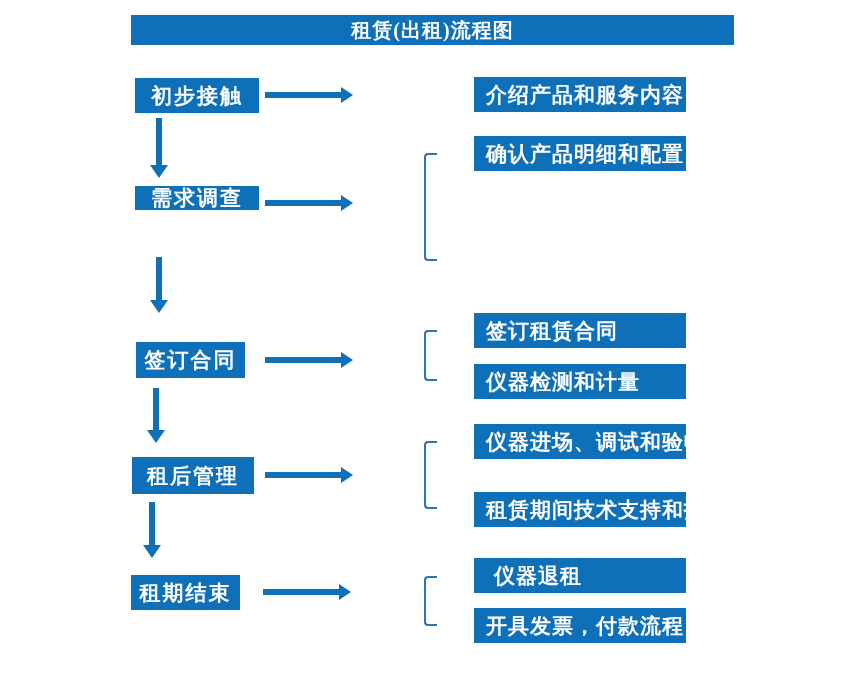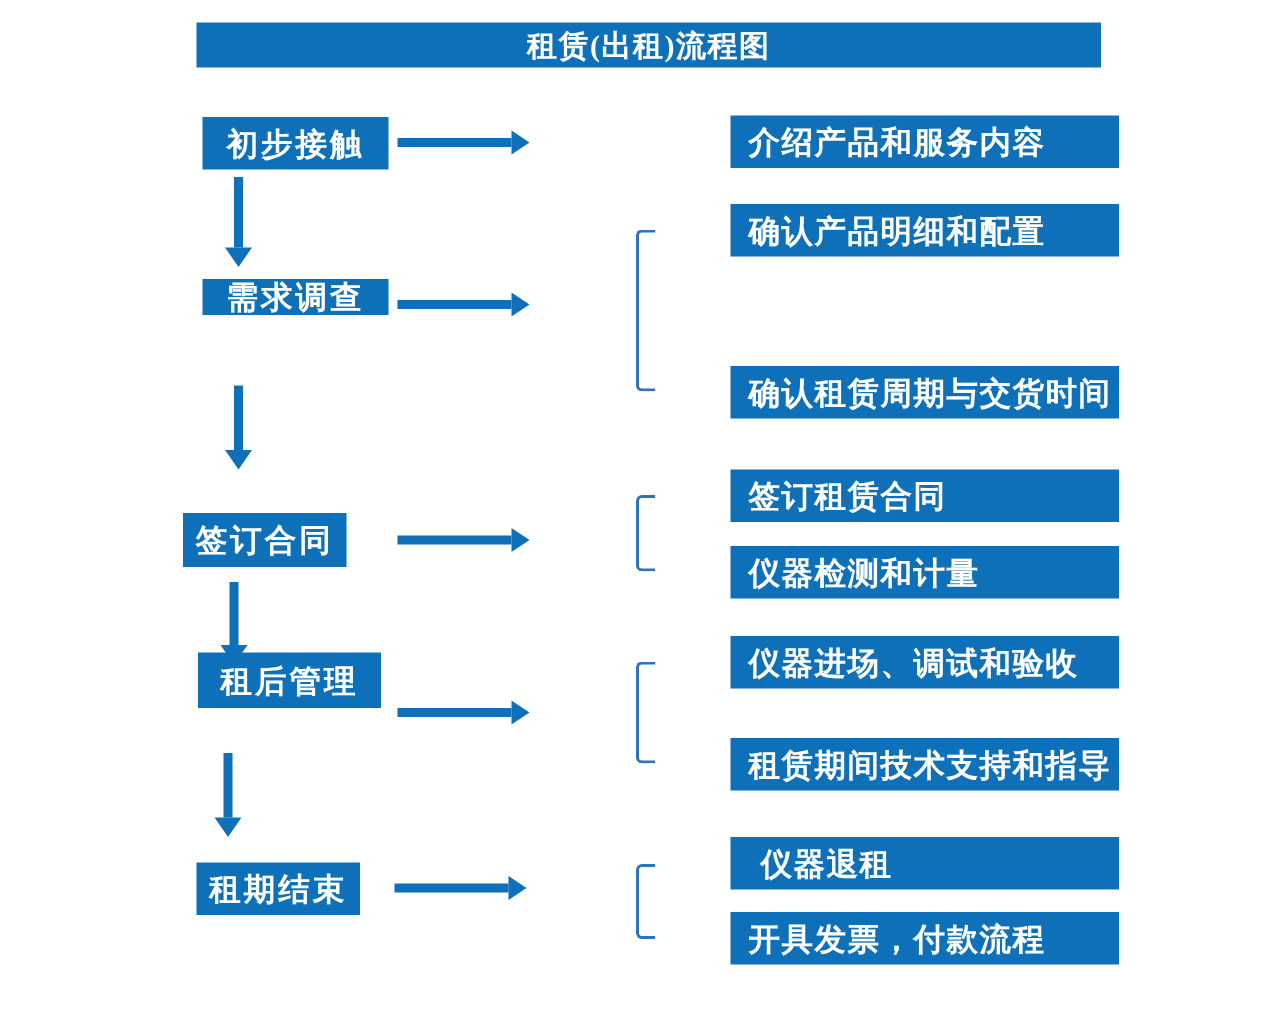--- a/index.html
+++ b/index.html
@@ -30,26 +30,26 @@
   .titlebar { justify-content: center; font-size: 20px; letter-spacing: 1px; }
   .lbox  { justify-content: center; letter-spacing: 2px; }
   .rbox  { justify-content: flex-start; padding-left: 12px; letter-spacing: 1px; }
 
   
   #title { left: 99px; top: 15px; width: 603px; height: 30px; }
 
   
   #lb1 { left: 103px; top: 78px;  width: 124px; height: 35px; }
   #lb2 { left: 103px; top: 186px; width: 124px; height: 24px; }
-  #lb3 { left: 90px; top: 342px; width: 109px; height: 36px; }
-  #lb4 { left: 100px; top: 435px; width: 122px; height: 37px; }
+  #lb3 { left: 104px; top: 342px; width: 109px; height: 36px; }
+  #lb4 { left: 100px; top: 457px; width: 122px; height: 37px; }
   #lb5 { left: 99px;  top: 575px; width: 109px; height: 35px; }
 
   
-  .rbox { left: 455px; width: 259px; height: 35px; }
+  .rbox { left: 442px; width: 212px; height: 35px; }
   #rb1  { top: 77px;  }
   #rb2  { top: 136px; }
   #rb3  { top: 186px; }
   #rb4  { top: 244px; }
   #rb5  { top: 313px; }
   #rb6  { top: 364px; }
   #rb7  { top: 424px; }
   #rb8  { top: 492px; }
   #rb9  { top: 558px; padding-left: 20px; }
   #rb10 { top: 608px; }
@@ -157,21 +157,20 @@
       <div class="hhead"></div>
     </div>
 
   <div id="bk2" class="bracket"></div>
   <div id="bk3" class="bracket"></div>
   <div id="bk4" class="bracket"></div>
   <div id="bk5" class="bracket"></div>
 
   <div id="rb1" class="bluebox rbox">介绍产品和服务内容</div>
   <div id="rb2" class="bluebox rbox">确认产品明细和配置</div>
-  <div id="rb4" class="bluebox rbox">确认租赁周期与交货时间</div>
   <div id="rb5" class="bluebox rbox">签订租赁合同</div>
   <div id="rb6" class="bluebox rbox">仪器检测和计量</div>
   <div id="rb7" class="bluebox rbox">仪器进场、调试和验收</div>
   <div id="rb8" class="bluebox rbox">租赁期间技术支持和指导</div>
   <div id="rb9" class="bluebox rbox">仪器退租</div>
   <div id="rb10" class="bluebox rbox">开具发票，付款流程</div>
 
 </div>
 
 </body></html>

